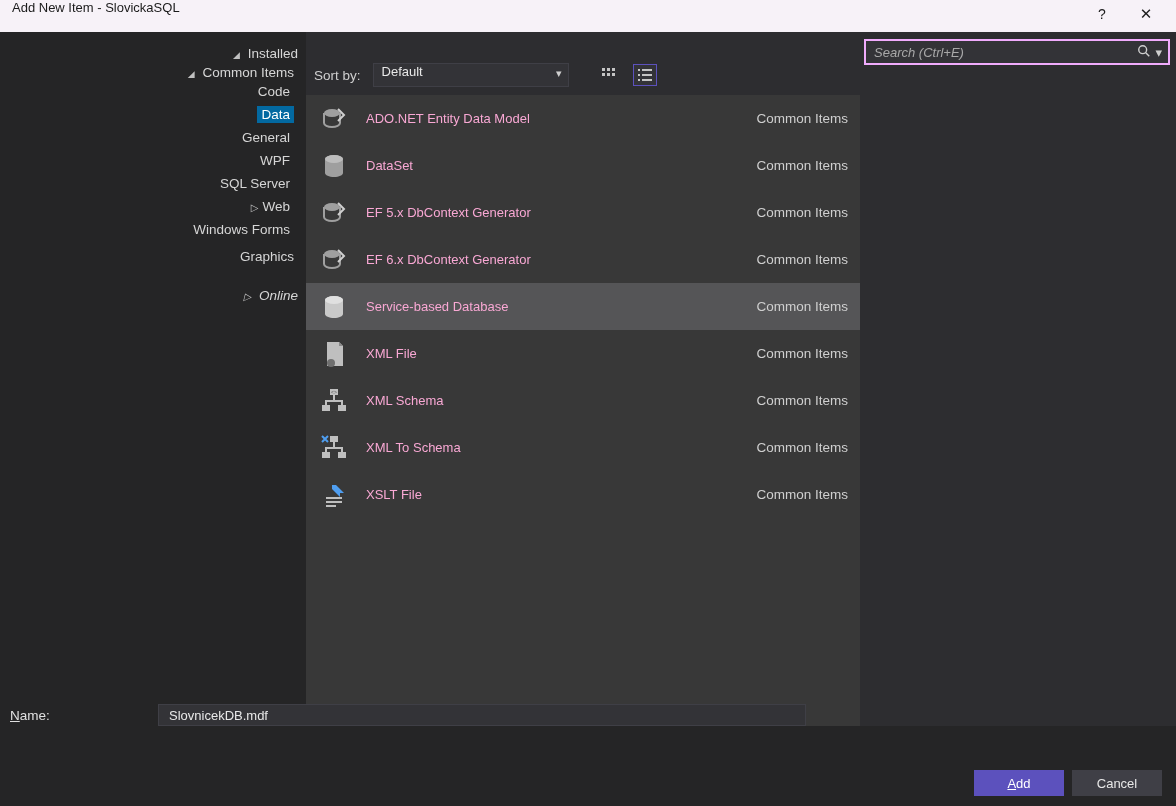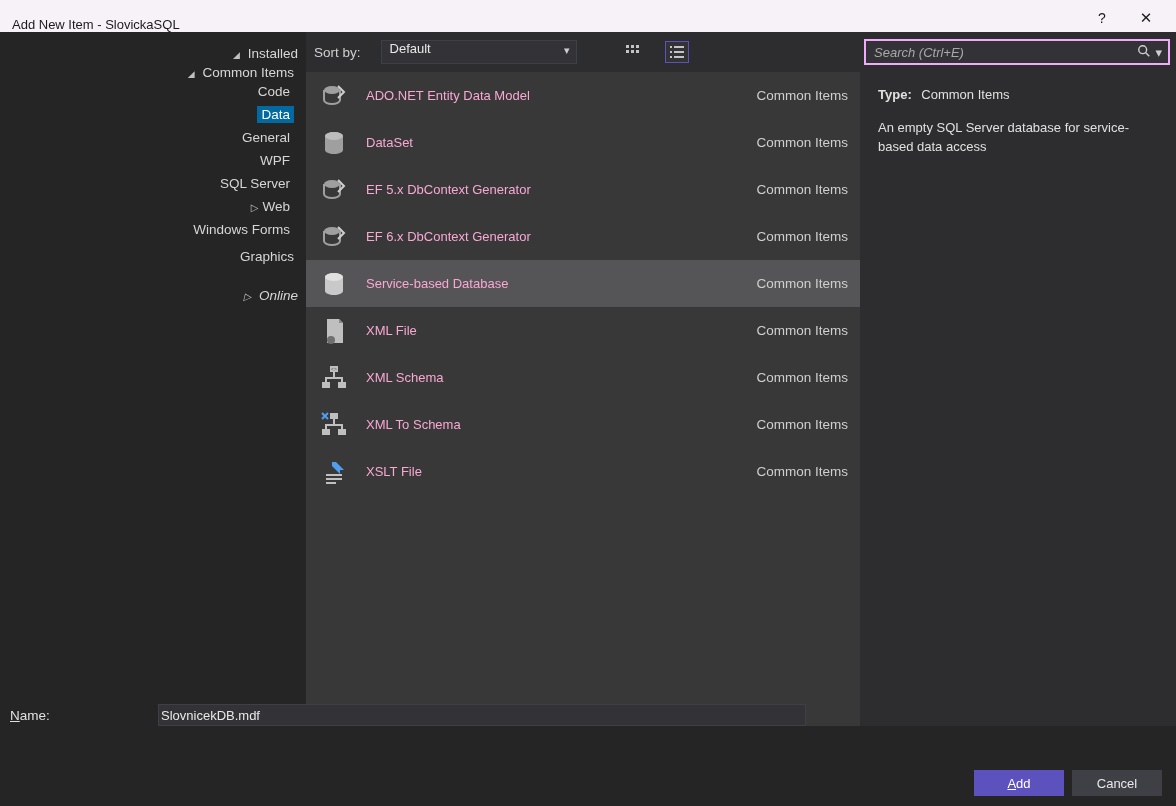--- a/index.html
+++ b/index.html
@@ -10,21 +10,21 @@
     color: #f1f1f1;
     width: 1176px;
     height: 806px;
     overflow: hidden;
   }
   .titlebar {
     height: 32px;
     background: #f7f2f8;
     color: #1b1b1b;
     display: flex;
-    align-items: flex-end;
+    align-items: flex-start;
     padding: 0 8px 0 12px;
     font-size: 13px;
   }
   .titlebar .spacer { flex: 1; }
   .titlebar .tb-btn {
     width: 44px; height: 28px;
     display: flex; align-items: center; justify-content: center;
     font-size: 15px; color: #1b1b1b;
   }
   .titlebar .help { font-size: 14px; }
@@ -71,23 +71,24 @@
   .middle {
     flex: 1;
     display: flex;
     flex-direction: column;
     background: #2d2d30;
   }
   .toolbar {
     height: 40px;
     display: flex;
     align-items: center;
-    gap: 20px;
+    gap: 12px;
     padding: 0 6px;
     background: #2d2d30;
+    margin-top: 23px;
   }
   .toolbar .sort-label {
     color: #d0d0d0;
     font-size: 13.5px;
     margin-left: 2px;
   }
   .toolbar .sort-select {
     flex: 0 0 196px;
     height: 24px;
     background: #333337;
@@ -195,21 +196,21 @@
     font-size: 13.5px;
     color: #e0e0e0;
   }
   .name-row .label .ul { text-decoration: underline; }
   .name-row input {
     width: 648px;
     height: 22px;
     background: #333337;
     border: 1px solid #3f3f46;
     color: #e8e8e8;
-    padding: 0 2px;
+    padding: 0 10px;
     font-size: 13px;
     font-family: inherit;
   }
   .button-row {
     display: flex;
     justify-content: flex-end;
     gap: 8px;
     padding: 0 14px 10px 0;
   }
   .btn {
@@ -415,27 +416,20 @@
         <span class="spacer"></span>
         <span class="sicon">
           <svg width="14" height="14" viewBox="0 0 16 16">
               <circle cx="6.5" cy="6.5" r="4.5" fill="none" stroke="#cfcfcf" stroke-width="1.6"></circle>
               <line x1="10" y1="10" x2="14" y2="14" stroke="#cfcfcf" stroke-width="1.6"></line>
             </svg>
         </span>
         <span class="sicon">▾</span>
       </div>
     </div>
-    <div class="desc">
-      <div class="type-row">
-        <b>Type:</b>
-        <span>Common Items</span>
-      </div>
-      <div>An empty SQL Server database for service-based data access</div>
-    </div>
   </div>
 
 </div>
 
 <div class="bottom">
   <div class="name-row">
     <span class="label"><span class="ul">N</span><span>ame:</span></span>
     <input type="text" value="SlovnicekDB.mdf" style="">
   </div>
   <div class="button-row">

